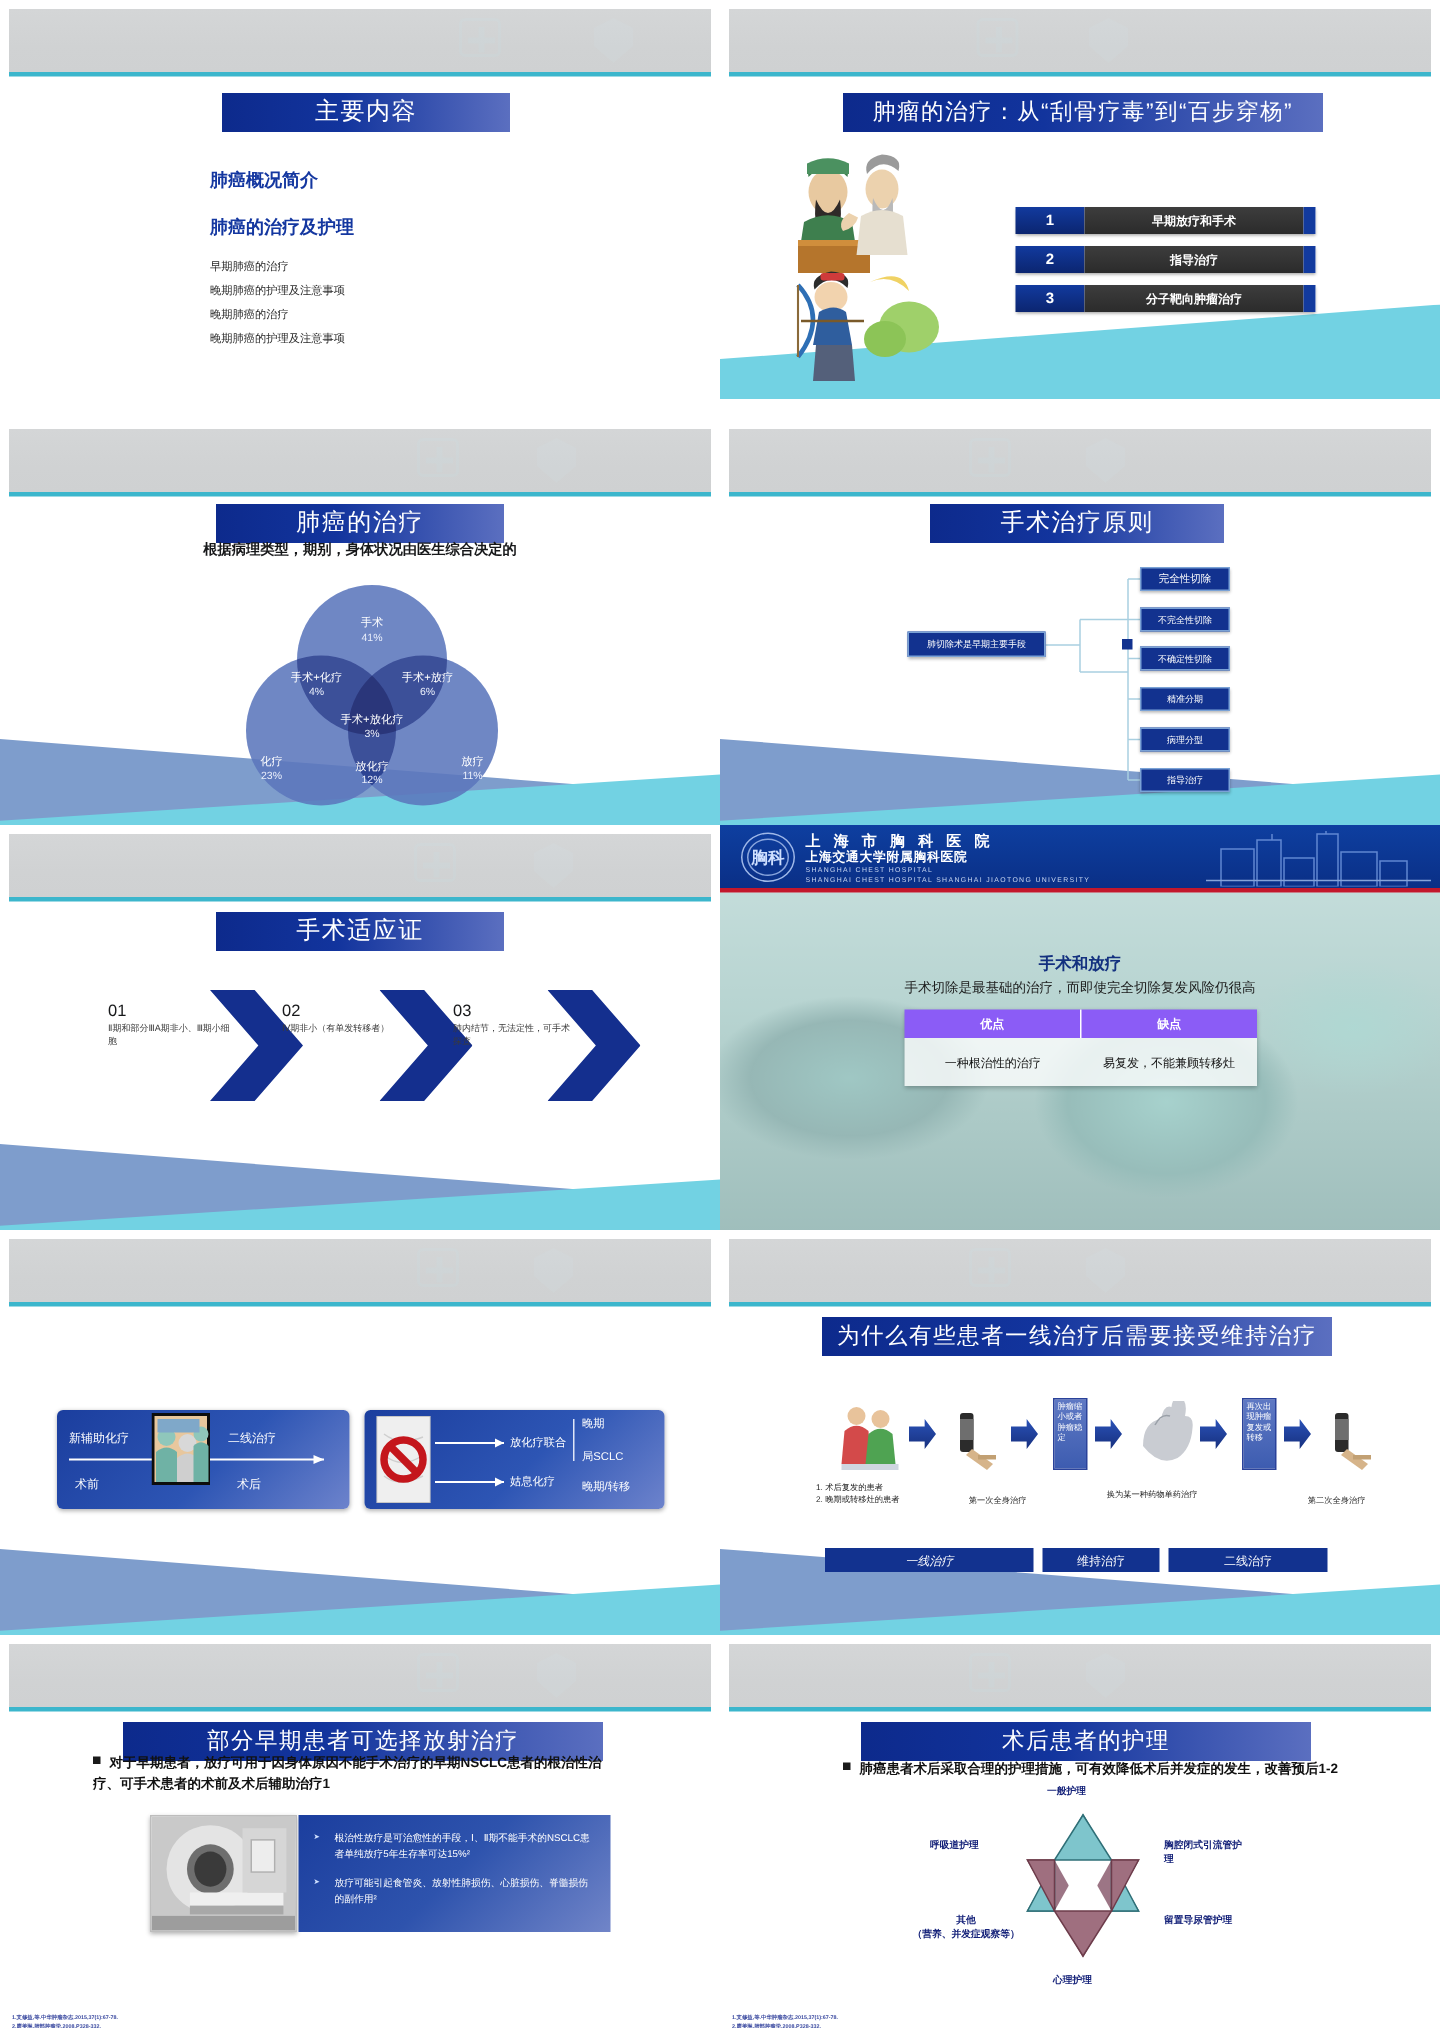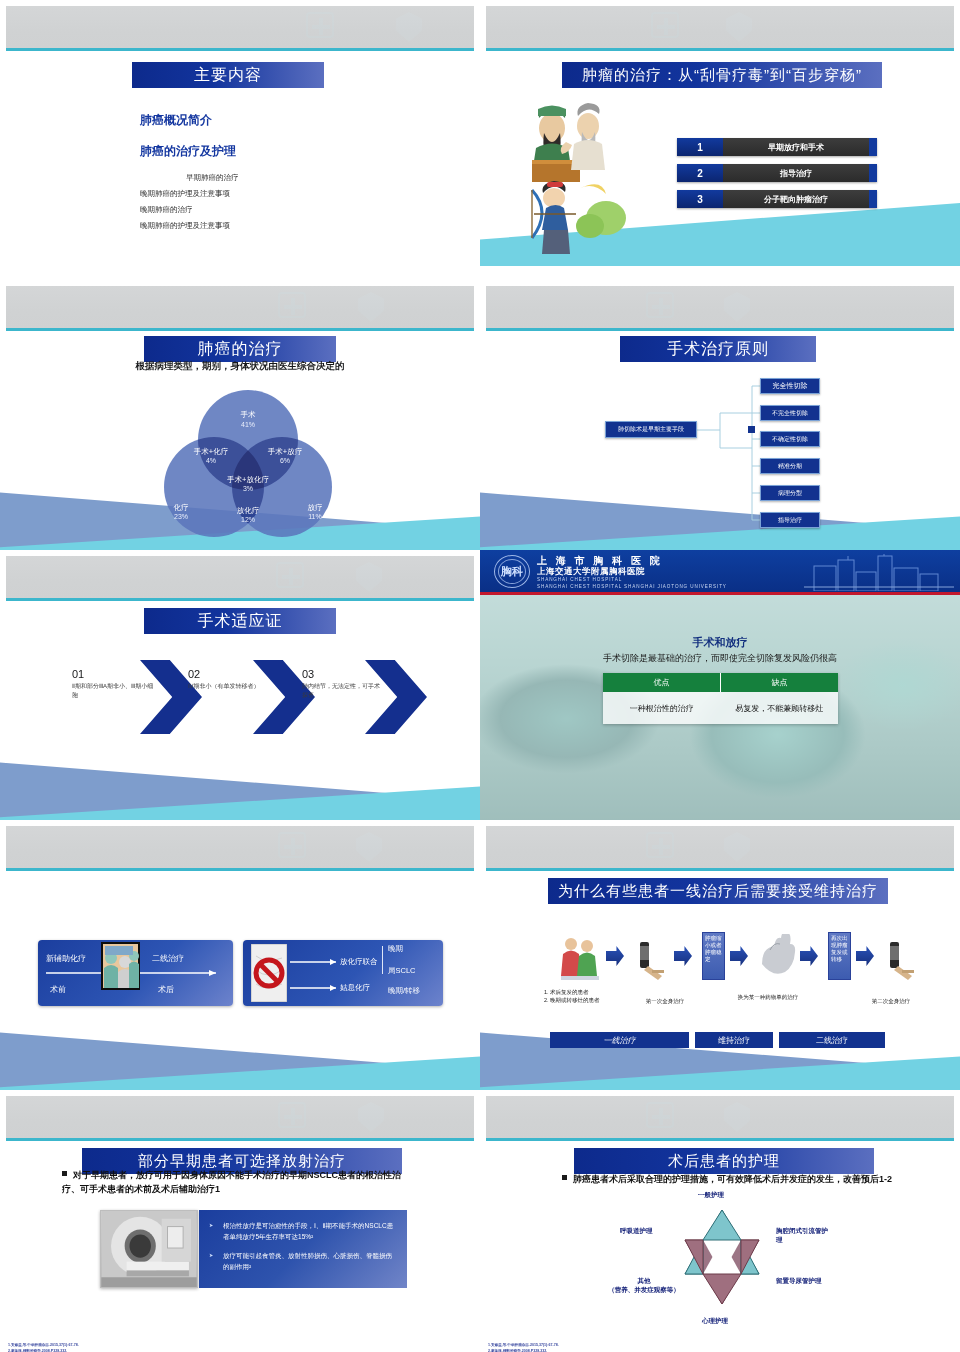--- a/index.html
+++ b/index.html
@@ -103,21 +103,21 @@
              border-radius:50%;display:flex;align-items:center;justify-content:center;color:#cfe0ff;
              font-size:11px;font-weight:bold;}
   .hosp-seal:after{content:"";position:absolute;inset:3px;border:1px solid #8aa6dd;border-radius:50%;}
   .skyline{position:absolute;right:6px;top:4px;width:150px;height:37px;opacity:.85;}
   .s6-plate{top:54px;}
   .s6-h2{position:absolute;left:0;right:0;top:85px;text-align:center;font-size:11px;
          font-weight:bold;color:#13307f;}
   .s6-p{position:absolute;left:0;right:0;top:102px;text-align:center;font-size:9px;color:#1a1a1a;}
   .s6-table{position:absolute;left:123px;top:123px;width:235px;
             box-shadow:0 1px 3px rgba(0,0,0,.25);}
-  .s6-thead{display:flex;background:#15803d;color:#fff;font-size:8px;font-weight:normal;align-items:flex-end;}
+  .s6-thead{display:flex;background:#8b5cf6;color:#fff;font-size:8px;font-weight:bold;align-items:flex-end;}
   .s6-thead div{flex:1;text-align:center;padding:4px 0;}
   .s6-thead div:first-child{border-right:1px solid #fff;}
   .s6-tbody{display:flex;background:rgba(255,255,255,.78);font-size:8px;color:#111;height:32px;}
   .s6-tbody div{flex:1;text-align:center;display:flex;align-items:center;justify-content:center;}
 
   
   .chev{position:absolute;width:62px;height:74px;background:#142f8e;
         clip-path:polygon(0 0,48% 0,100% 50%,48% 100%,0 100%,52% 50%);}
   .stepno{position:absolute;font-size:11px;font-weight:normal;color:#17181a;}
   .steptx{position:absolute;font-size:6px;color:#3a3a3a;line-height:9px;width:82px;}
@@ -163,25 +163,25 @@
 
 <div class="deck">
 
   <div class="slide r1">
     <div class="topband">
       <div class="wm">
         <div class="c" style="left:300px;top:6px;"></div>
         <div class="sh" style="left:390px;top:6px;"></div>
       </div>
     </div>
-    <div class="plate" style="left:132px;top:62px;width:192px;">主要内容</div>
+    <div class="plate" style="left:148px;top:62px;width:192px;">主要内容</div>
     <div class="s1-list">
       <div class="s1-h">肺癌概况简介</div>
       <div class="s1-h" style="margin-top:14px;">肺癌的治疗及护理</div>
-      <div class="s1-sub" style="margin-top:12px;margin-left:46px;">早期肺癌的治疗</div>
+      <div class="s1-sub" style="margin-top:12px;">早期肺癌的治疗</div>
       <div class="s1-sub">晚期肺癌的护理及注意事项</div>
       <div class="s1-sub">晚期肺癌的治疗</div>
       <div class="s1-sub">晚期肺癌的护理及注意事项</div>
     </div>
   </div>
 
   <div class="slide r1">
     <div class="topband">
       <div class="wm">
         <div class="c" style="left:165px;top:6px;"></div>

